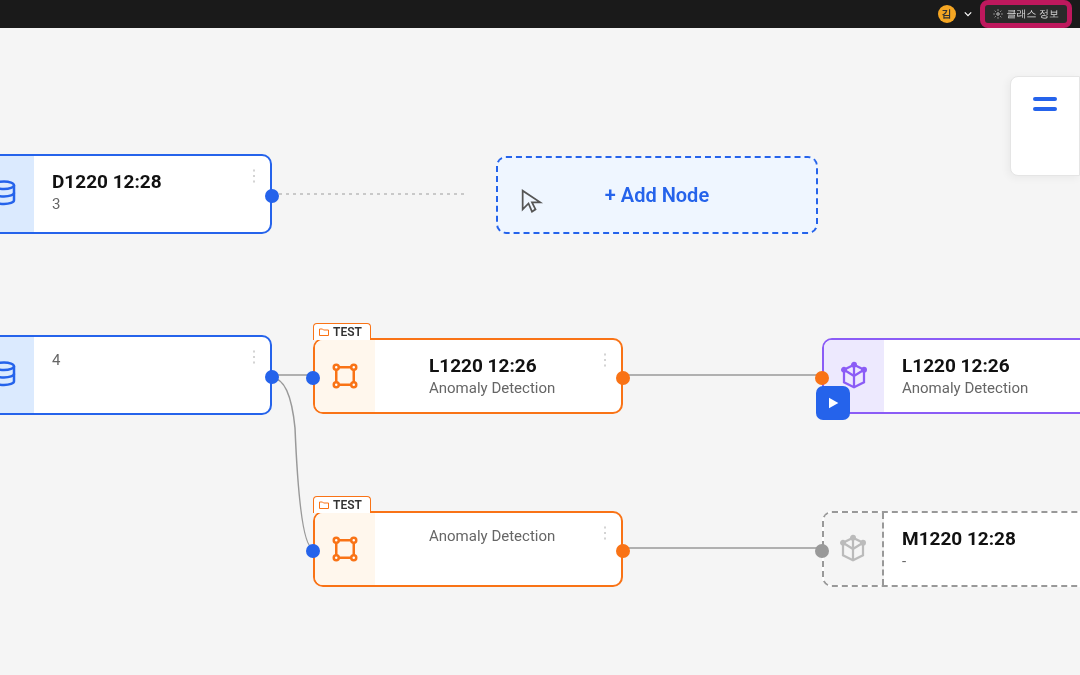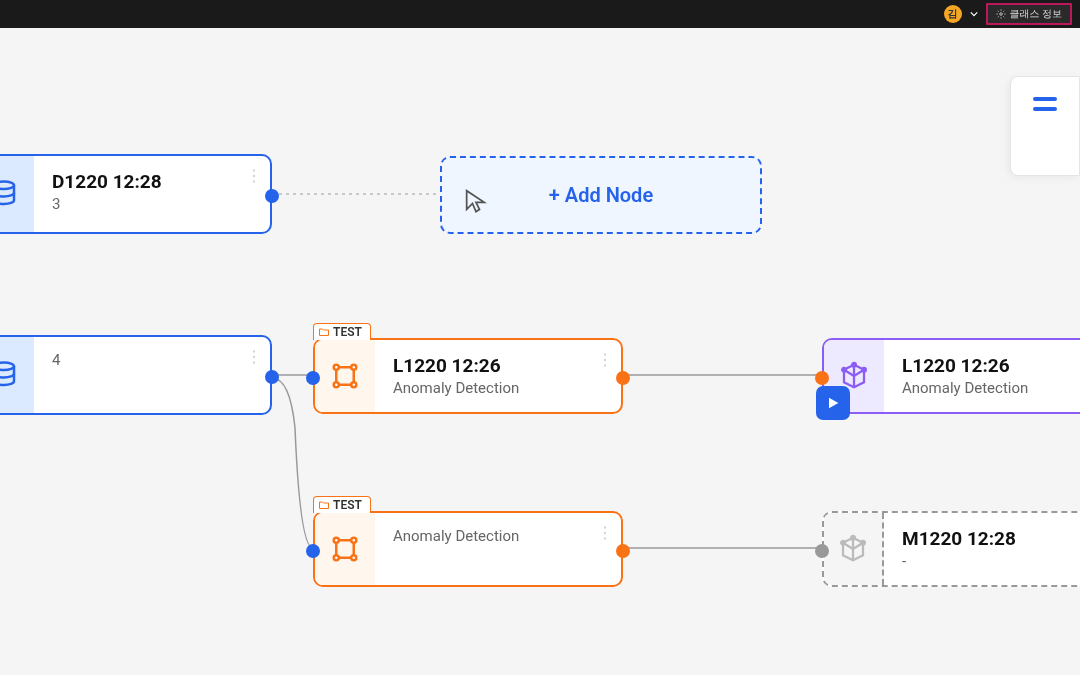--- a/index.html
+++ b/index.html
@@ -1,28 +1,28 @@
 <!DOCTYPE html>
 <html><head>
 <meta charset="utf-8">
 <style>
 * { box-sizing: border-box; margin: 0; padding: 0; }
 body { font-family: -apple-system, BlinkMacSystemFont, "Segoe UI", Roboto, sans-serif; background: #f5f5f5; width: 1080px; height: 675px; overflow: hidden; position: relative; }
 
 .topbar { position: absolute; top: 0; left: 0; right: 0; height: 28px; background: #1a1a1a; display: flex; align-items: center; justify-content: flex-end; padding: 0 8px; gap: 8px; z-index: 100; }
 .avatar { width: 18px; height: 18px; border-radius: 50%; background: #f5a623; display: flex; align-items: center; justify-content: center; font-size: 10px; color: #333; font-weight: 600; }
 .chevron { width: 8px; height: 8px; color: #fff; }
-.topbar-btn { display: flex; align-items: center; gap: 4px; background: #2a2a2a; border: 2px solid #be185d; border-radius: 1px; padding: 2px 8px; color: #ddd; font-size: 10px; cursor: pointer; }
+.topbar-btn { display: flex; align-items: center; gap: 4px; background: #2a2a2a; border: 5px solid #be185d; border-radius: 8px; padding: 2px 8px; color: #ddd; font-size: 10px; cursor: pointer; }
 .gear-icon { width: 10px; height: 10px; }
 
 .canvas { position: absolute; top: 28px; left: 0; right: 0; bottom: 0; background: #f5f5f5; }
 
 .node { position: absolute; display: flex; background: #fff; border-radius: 10px; }
 .node-blue { border: 2px solid #2563eb; }
-.node-orange { border: 2px solid #f97316; }
+.node-orange { border: 2px solid #f97316; gap: 36px; }
 .node-purple { border: 2px solid #8b5cf6; }
 .node-dashed { border: 2px dashed #999; }
 
 .node-icon-box { width: 60px; display: flex; align-items: center; justify-content: center; border-radius: 8px 0 0 8px; }
 .node-blue .node-icon-box { background: #dbeafe; }
 .node-orange .node-icon-box { background: #fff7ed; }
 .node-purple .node-icon-box { background: #ede9fe; position: relative; }
 .node-dashed .node-icon-box { background: #f5f5f5; }
 
 .node-content { padding: 14px 12px 14px 18px; display: flex; flex-direction: column; gap: 2px; flex: 1; position: relative; min-width: 200px; }
@@ -95,21 +95,21 @@
         </svg>
     </div>
     <div class="node-content">
       <div class="node-title">D1220 12:28</div>
       <div class="node-subtitle">3</div>
       <div class="node-menu">⋮</div>
     </div>
     <div class="port port-blue" style="right:-9px; top:33px;"></div>
   </div>
 
-  <div class="add-node" style="left:440px; top:128px; width:322px; height:78px;">
+  <div class="add-node" style="left:496px; top:128px; width:322px; height:78px;">
     <svg class="cursor-icon" style="position:absolute; left:20px; top:28px;" viewBox="0 0 24 24">
         <path d="M4 4 L4 20 L9 15 L12 22 L15 20 L12 14 L19 14 Z"></path>
       </svg>
     <span>+ Add Node</span>
   </div>
 
   <div class="node node-blue" style="left:-28px; top:307px; width:300px; height:80px;">
     <div class="node-icon-box">
       <svg class="icon" viewBox="0 0 24 24" fill="none" stroke="#2563eb" stroke-width="2">
           <ellipse cx="12" cy="5" rx="8" ry="3"></ellipse>

